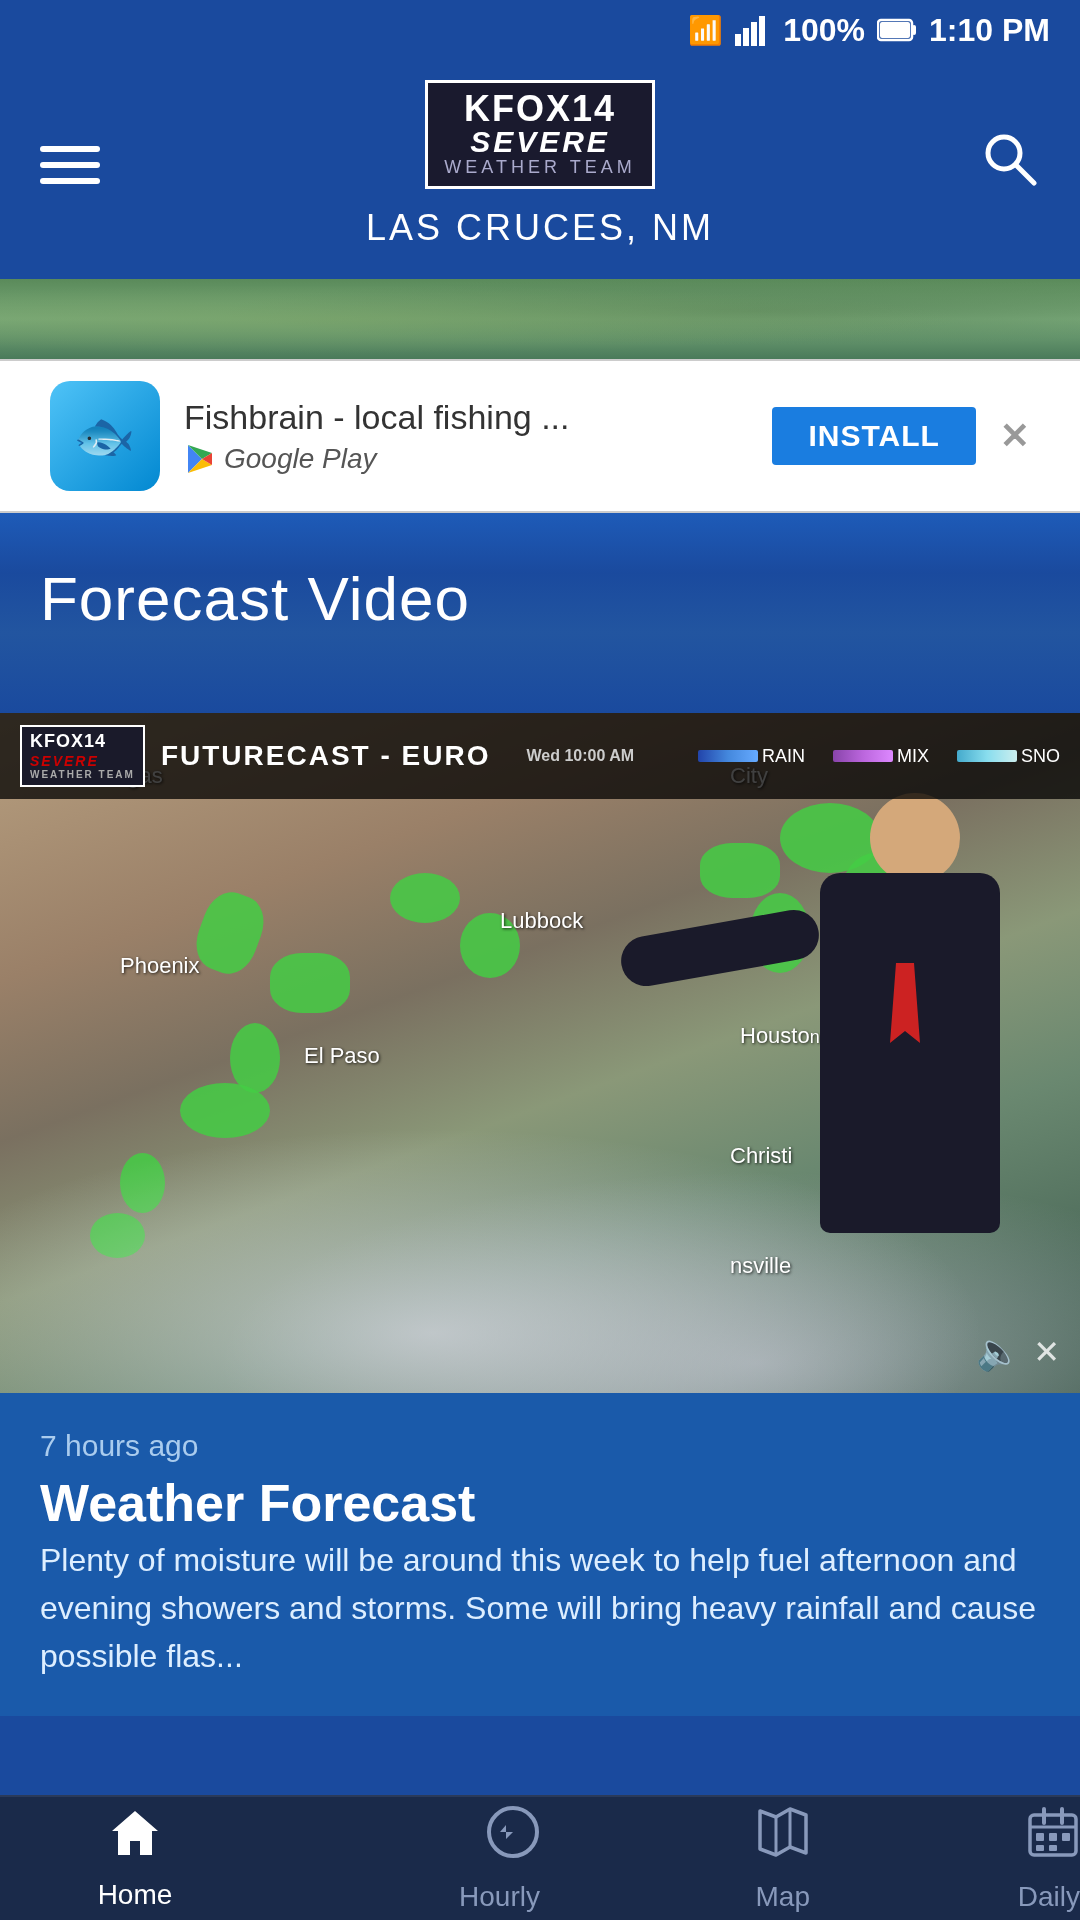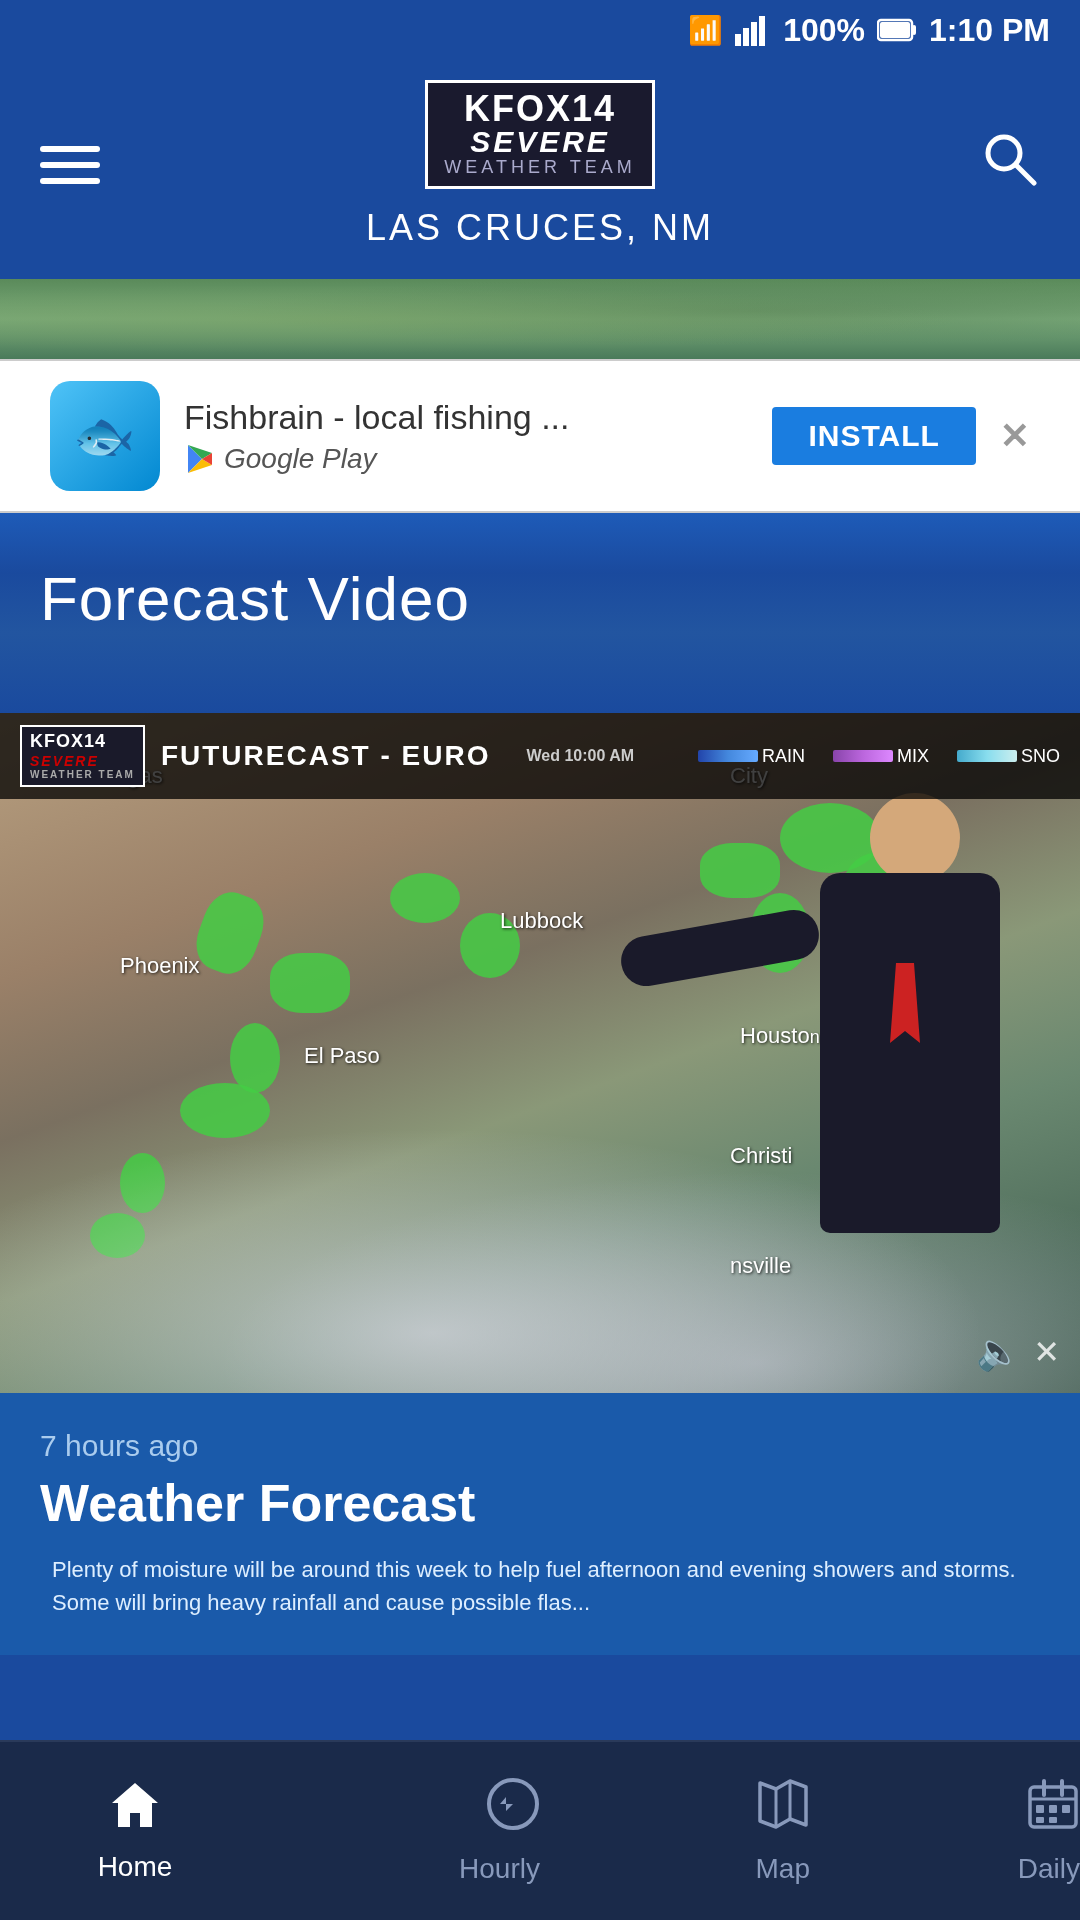--- a/index.html
+++ b/index.html
@@ -376,39 +376,38 @@
     }
     .news-time {
       color: #aaccee;
       font-size: 30px;
       margin-bottom: 10px;
     }
     .news-headline {
       color: white;
       font-size: 52px;
       font-weight: bold;
-      margin-bottom: 20px;
+      margin-bottom: 3px;
     }
     .news-body {
       color: #ddeeff;
-      font-size: 22px;
+      font-size: 32px;
       line-height: 1.5;
-      margin-left: 12px;
     }
 
     
     .bottom-nav {
       position: fixed;
       bottom: 0;
       left: 0;
       width: 1080px;
       background: #1a2a4a;
       border-top: 2px solid #2a3a5a;
       display: flex;
-      height: 180px;
+      height: 125px;
     }
     .nav-item {
       flex: 1;
       display: flex;
       flex-direction: column;
       align-items: center;
       justify-content: center;
       gap: 10px;
       cursor: pointer;
     }

